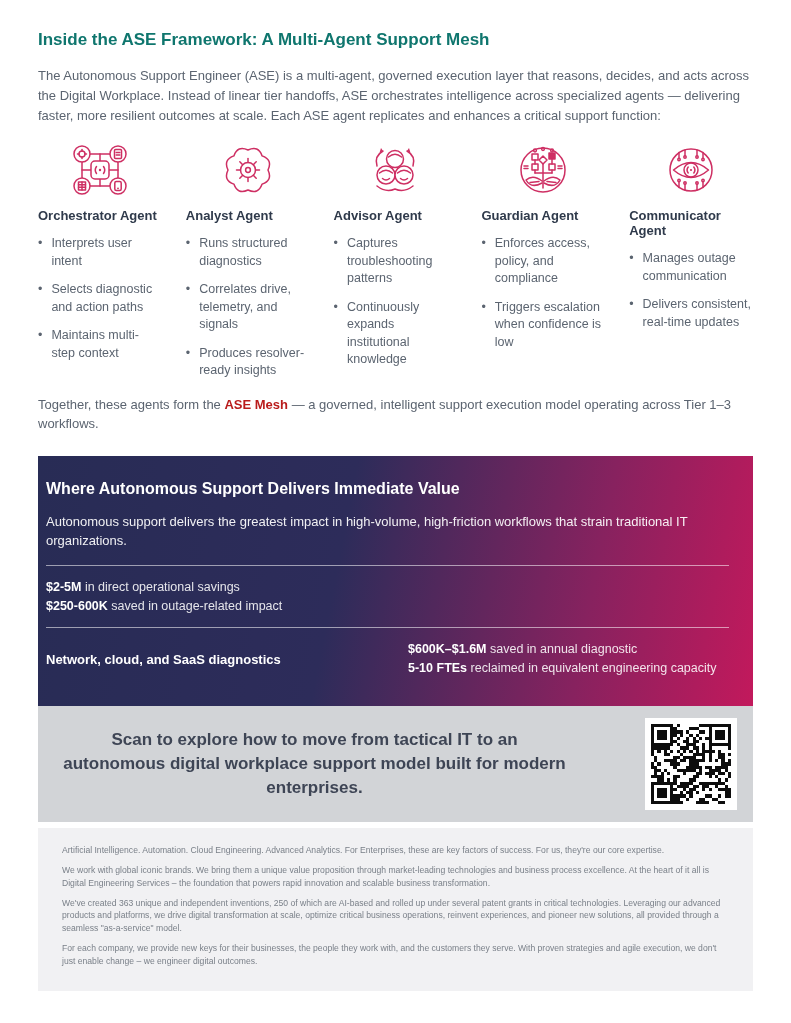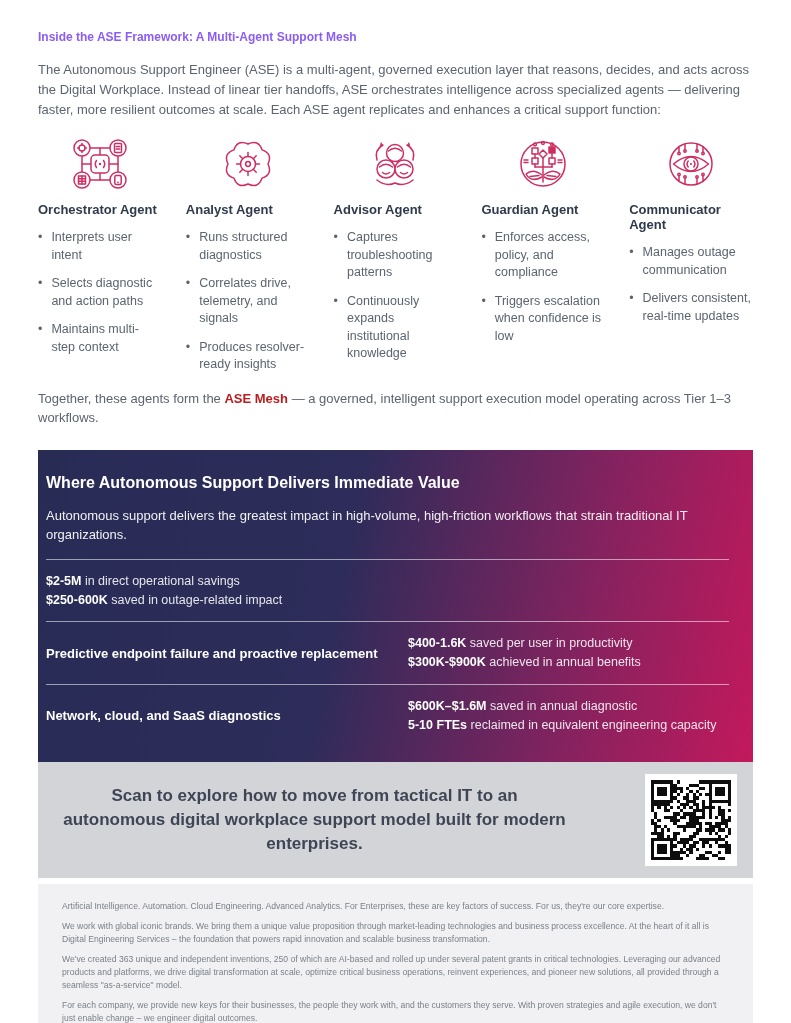--- a/index.html
+++ b/index.html
@@ -1,19 +1,19 @@
 <!DOCTYPE html>
 <html><head>
 <meta charset="utf-8">
 <style>
   html,body{margin:0;padding:0;background:#fff;}
   .page{position:relative;width:791px;height:1023px;background:#fff;overflow:hidden;
         font-family:"Liberation Sans",sans-serif;color:#333E4E;}
   .content{padding:30px 38px 0 38px;}
-  .doc-title{font-size:12px;font-weight:bold;color:#8b5cf6;margin:0 0 16px 0;}
+  .doc-title{font-size:17px;font-weight:bold;color:#0f766e;margin:0 0 16px 0;}
   .intro{font-size:13px;line-height:1.55;color:#5B6470;margin:0 0 14px 0;}
 
   .agents{display:grid;grid-template-columns:repeat(5,1fr);column-gap:24px;min-height:246px;}
   .agent-icon{height:60px;display:flex;justify-content:center;align-items:center;margin-bottom:8px;}
   .agent-icon svg{stroke:#CE2F63;fill:none;stroke-width:1.5;stroke-linecap:round;stroke-linejoin:round;}
   .agent-name{font-size:13px;font-weight:bold;color:#2F3A4B;margin:0 0 12px 0;}
   .agent-bullets{list-style:none;margin:0;padding:0;}
   .agent-bullets li{display:flex;gap:9px;font-size:12.5px;line-height:1.4;color:#5B6470;margin-bottom:11px;}
   .agent-bullets .dot{flex:none;}
 
@@ -254,27 +254,20 @@
     <h2 class="vp-title">Where Autonomous Support Delivers Immediate Value</h2>
     <p class="vp-sub">Autonomous support delivers the greatest impact in high-volume, high-friction workflows that strain traditional IT organizations.</p>
     <div class="vrows" id="value-rows">
         <div class="vrow">
           <div class="vmetrics">
             <div class="mline"><b>$2-5M</b><span> in direct operational savings</span></div>
             <div class="mline"><b>$250-600K</b><span> saved in outage-related impact</span></div>
           </div>
         </div>
         <div class="vrow">
-          <div class="vlabel">Predictive endpoint failure and proactive replacement</div>
-          <div class="vmetrics">
-            <div class="mline"><b>$400-1.6K</b><span> saved per user in productivity</span></div>
-            <div class="mline"><b>$300K-$900K</b><span> achieved in annual benefits</span></div>
-          </div>
-        </div>
-        <div class="vrow">
           <div class="vlabel">Network, cloud, and SaaS diagnostics</div>
           <div class="vmetrics">
             <div class="mline"><b>$600K–$1.6M</b><span> saved in annual diagnostic</span></div>
             <div class="mline"><b>5-10 FTEs</b><span> reclaimed in equivalent engineering capacity</span></div>
           </div>
         </div>
       </div>
   </div>
 
   <div class="scan-panel">

